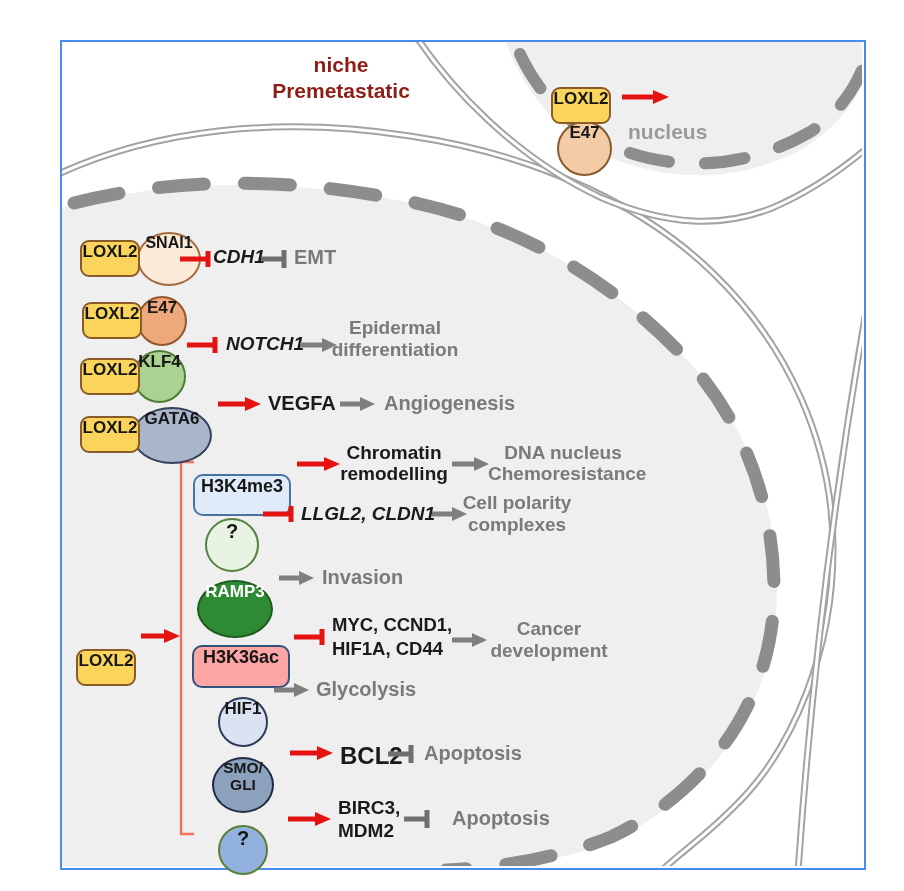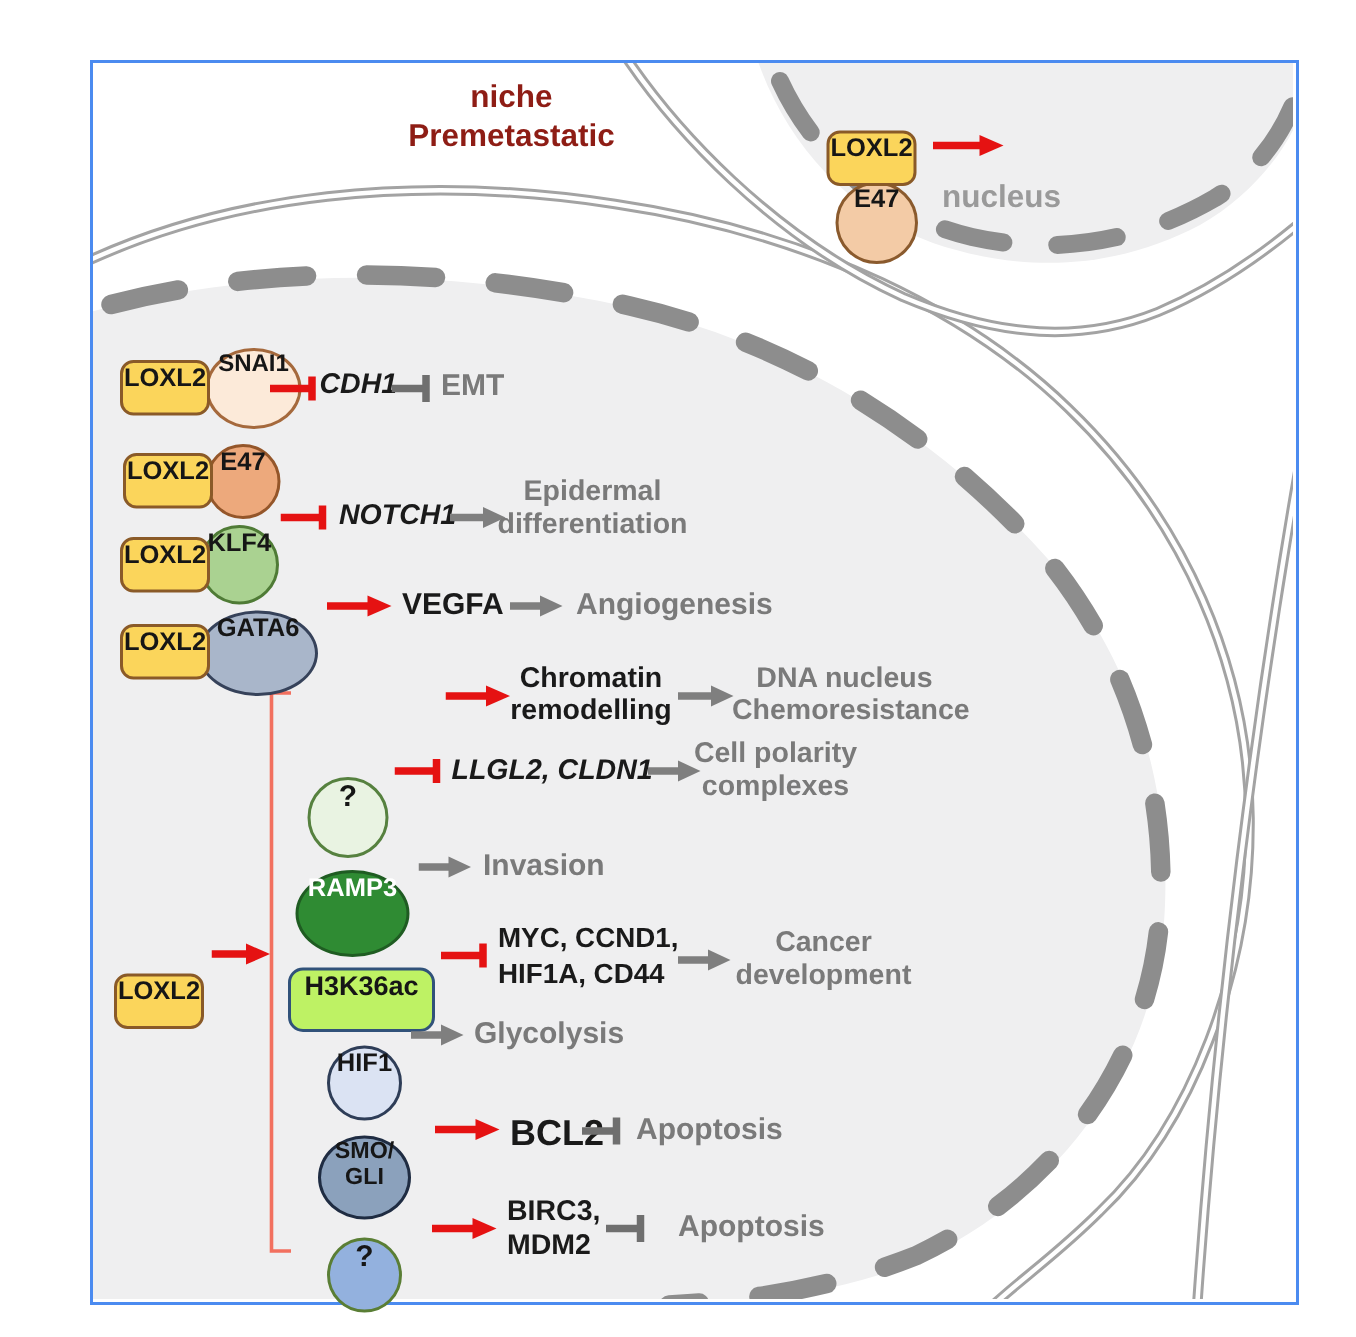--- a/index.html
+++ b/index.html
@@ -162,20 +162,23 @@
   <div class="node loxl2" style="left:76px; top:618px;">
     <span>LOXL2</span>
   </div>
   <div class="conn" style="left:141px; top:628px;">
     <svg width="40" height="16" viewBox="0 0 40 16">
         <line x1="0" y1="8" x2="25" y2="8" stroke="#e51212" stroke-width="5"></line>
         <polygon points="23,1 39,8 23,15" fill="#e51212"></polygon>
       </svg>
   </div>
 
+  <div class="node sq" style="left:193px; top:443px; width:98px; height:42px; background:#e0ebfa; border:2.5px solid #48729f; font-size:18px;">
+    <span>H3K4me3</span>
+  </div>
   <div class="conn" style="left:297px; top:456px;">
     <svg width="44" height="16" viewBox="0 0 44 16">
         <line x1="0" y1="8" x2="29" y2="8" stroke="#e51212" stroke-width="5"></line>
         <polygon points="27,1 43,8 27,15" fill="#e51212"></polygon>
       </svg>
   </div>
   <div class="txt center" style="left:340px; top:442px; width:108px; font-size:19px; line-height:21px;">
     <div>Chromatin</div>
     <div>remodelling</div>
   </div>
@@ -215,21 +218,21 @@
     <span>RAMP3</span>
   </div>
   <div class="conn" style="left:279px; top:570px;">
     <svg width="36" height="16" viewBox="0 0 36 16">
         <line x1="0" y1="8" x2="22" y2="8" stroke="#7f7f7f" stroke-width="5"></line>
         <polygon points="20,1 35,8 20,15" fill="#7f7f7f"></polygon>
       </svg>
   </div>
   <div class="txt gray" style="left:322px; top:566px; font-size:20px;">Invasion</div>
 
-  <div class="node sq" style="left:192px; top:614px; width:98px; height:43px; background:#bef264; border:2.5px solid #31527a; font-size:18px;">
+  <div class="node sq" style="left:192px; top:614px; width:98px; height:43px; background:#fca5a5; border:2.5px solid #31527a; font-size:18px;">
     <span>H3K36ac</span>
   </div>
   <div class="conn" style="left:294px; top:628px;">
     <svg width="32" height="18" viewBox="0 0 32 18">
         <line x1="0" y1="9" x2="26" y2="9" stroke="#e51212" stroke-width="5"></line>
         <line x1="28" y1="1" x2="28" y2="17" stroke="#e51212" stroke-width="5"></line>
       </svg>
   </div>
   <div class="txt" style="left:332px; top:613px; font-size:18.5px; line-height:24px;">
     <div>MYC, CCND1,</div>

